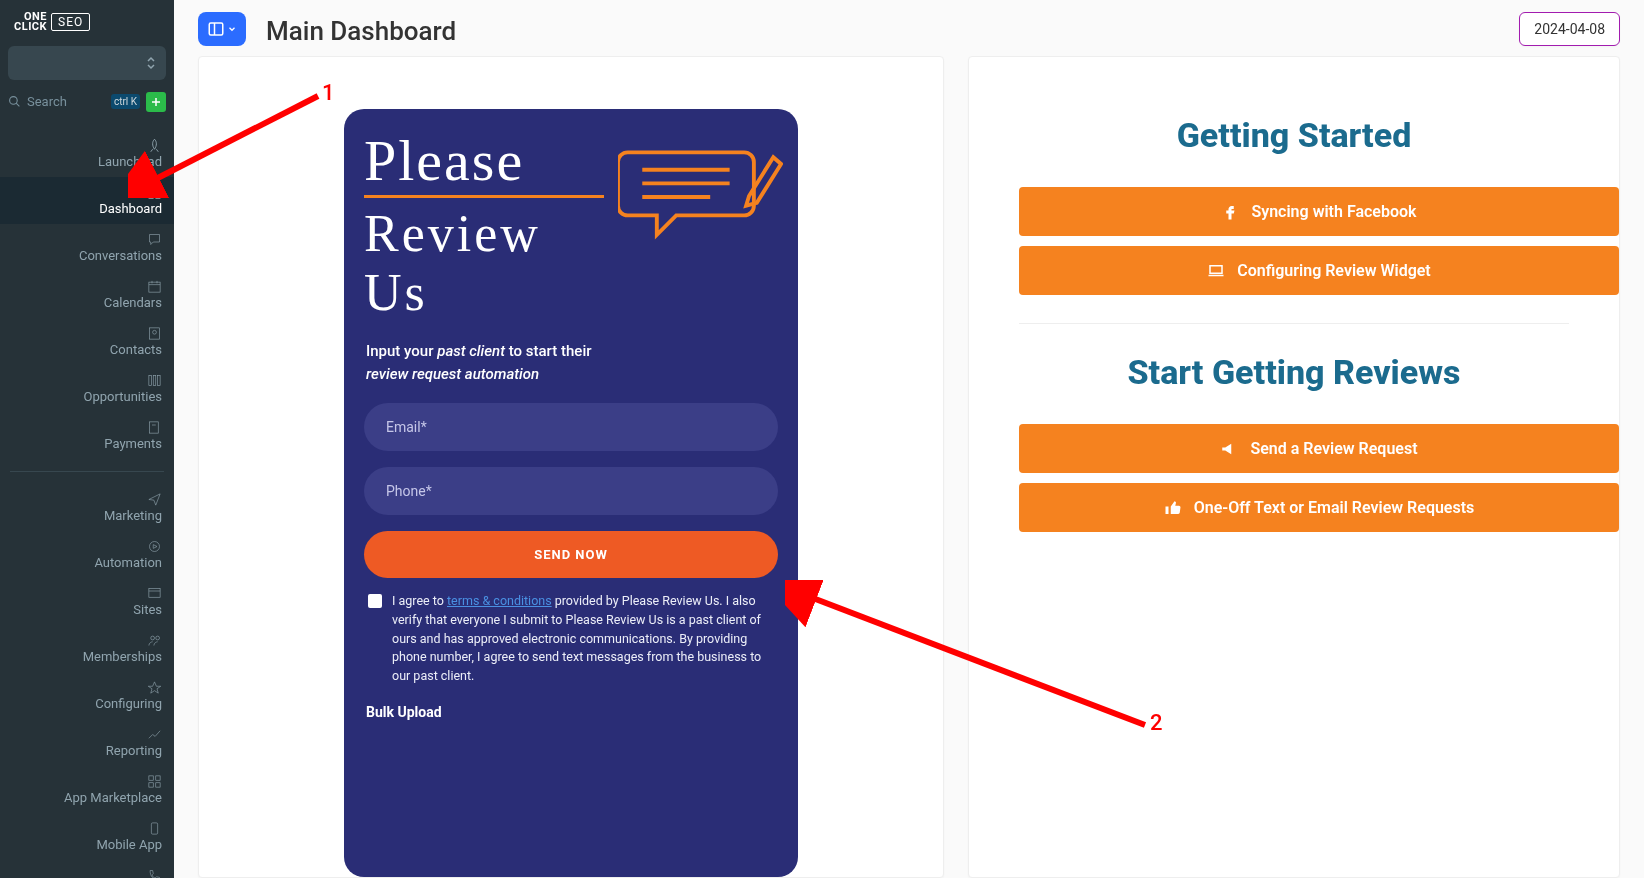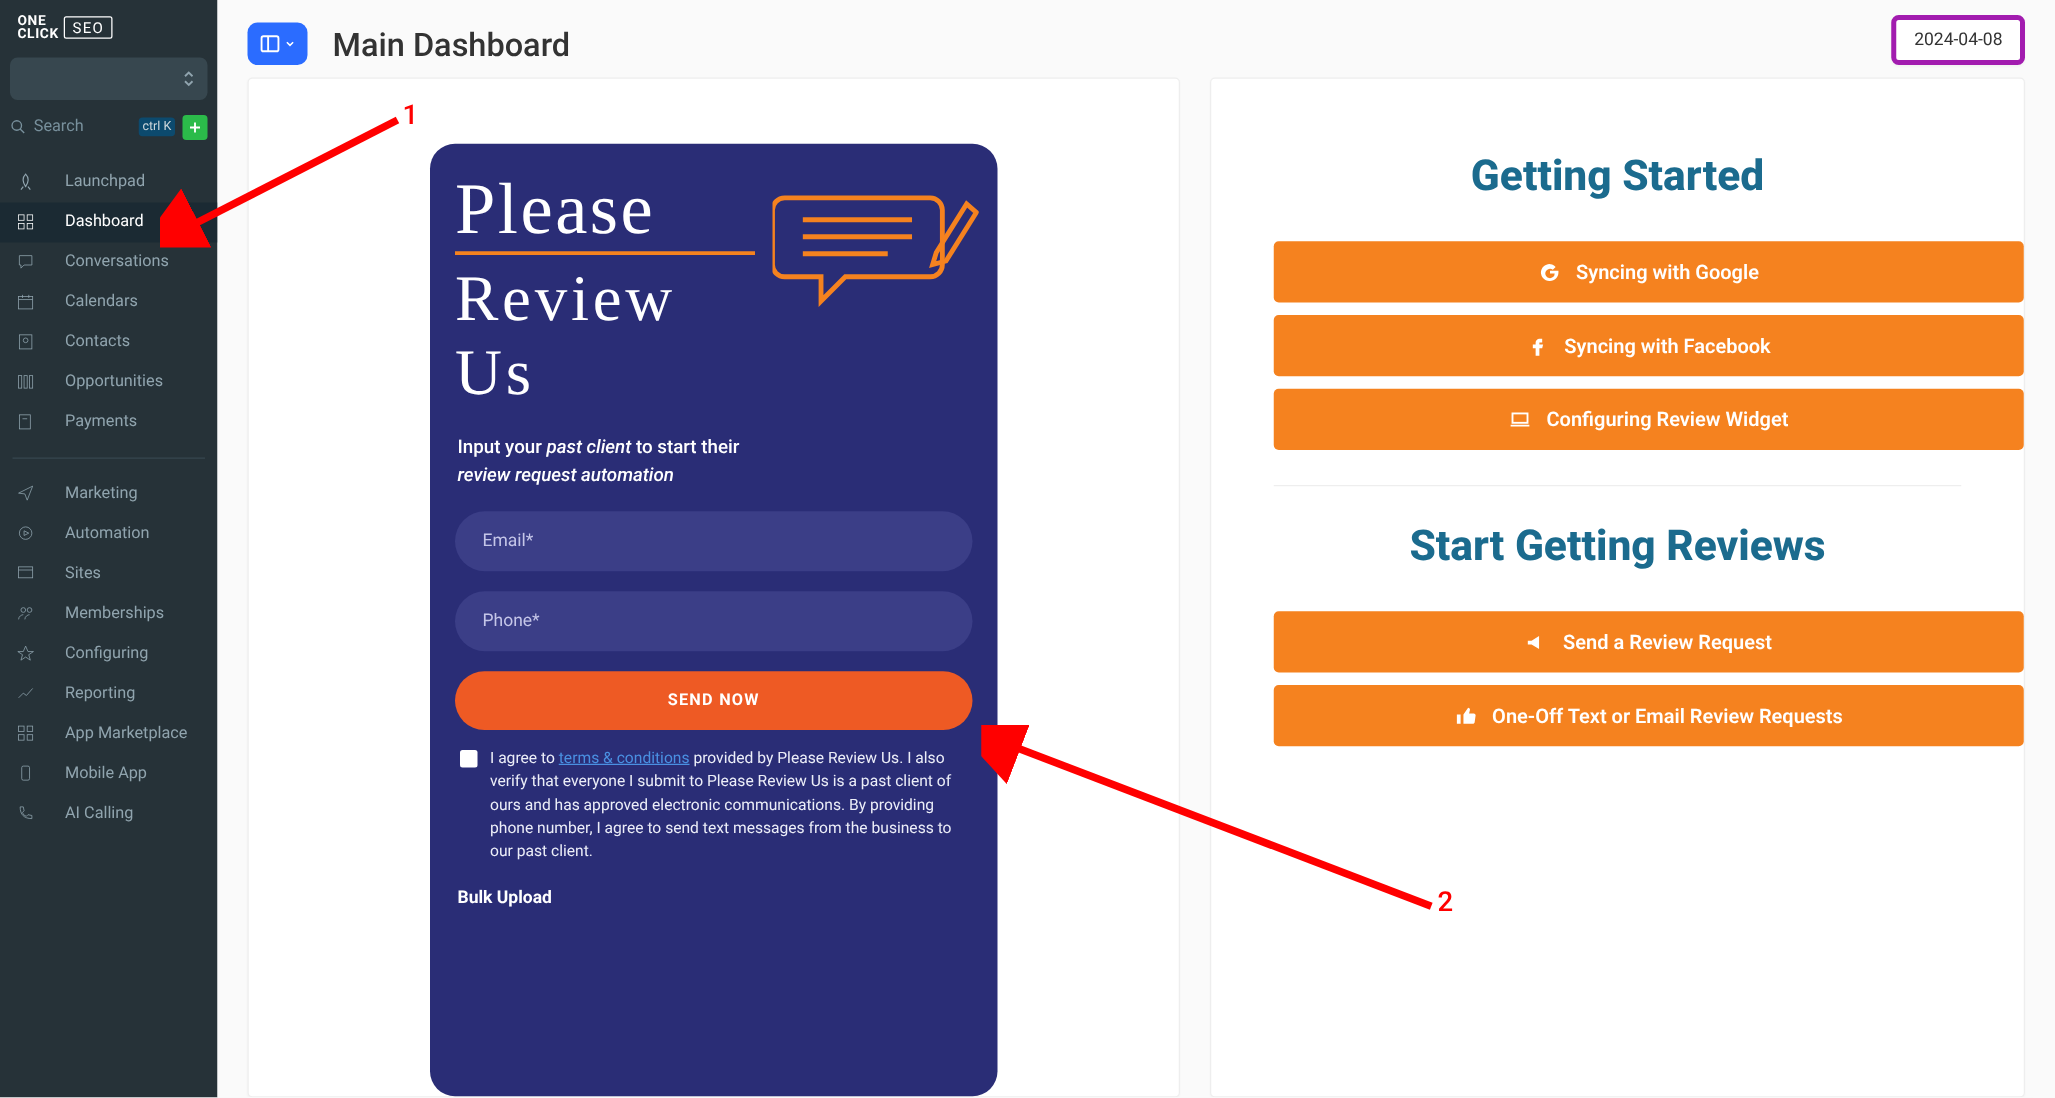--- a/index.html
+++ b/index.html
@@ -1,37 +1,37 @@
 <!DOCTYPE html>
 <html><head>
 <meta charset="utf-8">
 <style>
 * { margin: 0; padding: 0; box-sizing: border-box; }
 body { font-family: -apple-system, BlinkMacSystemFont, 'Segoe UI', Roboto, sans-serif; background: #f5f5f5; overflow: hidden; }
 .app { display: flex; height: 878px; width: 1644px; position: relative; }
 .sidebar { width: 174px; background: #263238; color: #b0bec5; display: flex; flex-direction: column; font-size: 13px; flex-shrink: 0; }
-.logo { padding: 12px 14px 8px; display: flex; align-items: center; gap: 4px; }
+.logo { padding: 12px 14px 8px; display: flex; align-items: center; gap: 4px; text-align: right; }
 .logo-text { color: #fff; font-weight: 700; font-size: 11px; line-height: 0.9; letter-spacing: 0.5px;}
 .logo-seo { border: 1px solid #fff; color: #fff; padding: 1px 6px; font-size: 12px; letter-spacing: 1px; border-radius: 2px; }
 .workspace-select { margin: 6px 8px; background: #37474f; border-radius: 6px; padding: 10px 10px; display: flex; align-items: center; justify-content: space-between; height: 34px; }
 .workspace-select .chev { color: #90a4ae; font-size: 14px; line-height: 1; display:flex; flex-direction:column; gap:-2px; }
 .search-row { margin: 6px 8px 4px; display: flex; align-items: center; gap: 6px; }
 .search-box { flex: 1; display: flex; align-items: center; gap: 6px; color: #78909c; font-size: 13px; }
 .kbd { background: #0c4a6e; color: #cfd8dc; font-size: 10px; padding: 2px 3px; border-radius: 3px; }
 .plus-btn { width: 20px; height: 20px; background: #2bbb4a; border-radius: 3px; display: flex; align-items: center; justify-content: center; color: #fff; font-size: 14px; }
 .nav { padding-top: 14px; }
-.nav-item { display: flex; align-items: center; gap: 24px; padding: 8px 12px; cursor: pointer; color: #90a4ae; }
+.nav-item { display: flex; align-items: flex-end; gap: 0; padding: 8px 12px; cursor: pointer; color: #90a4ae; flex-direction: column; }
 .nav-item.active { background: #1b2a33; color: #fff; }
 .nav-icon { width: 16px; height: 16px; display: inline-flex; align-items: center; justify-content: center; flex-shrink: 0; }
 .nav-sep { border-top: 1px solid #37474f; margin: 12px 10px; }
 .main { flex: 1; background: #fafafa; display: flex; flex-direction: column; overflow: hidden; }
 .topbar { display: flex; align-items: flex-end; padding: 12px 24px 8px; gap: 20px; }
 .layout-btn { width: 48px; height: 34px; background: #2b6cff; border-radius: 8px; display: flex; align-items: center; justify-content: center; color: #fff; gap: 2px; }
 .page-title { font-size: 26px; font-weight: 500; color: #333; }
-.date-pill { margin-left: auto; border: 4px solid #a21caf; background: #fff; border-radius: 6px; padding: 8px 14px; font-size: 14px; color: #333; box-shadow: 0 1px 2px rgba(0,0,0,0.03); }
+.date-pill { margin-left: auto; border: 1px solid #a21caf; background: #fff; border-radius: 6px; padding: 8px 14px; font-size: 14px; color: #333; box-shadow: 0 1px 2px rgba(0,0,0,0.03); }
 .content { flex: 1; display: flex; gap: 24px; padding: 2px 24px 0 24px; overflow: hidden; }
 .panel { background: #fff; border: 1px solid #eee; border-radius: 4px; box-shadow: 0 1px 2px rgba(0,0,0,0.03); }
 .panel-left { width: 746px; display: flex; justify-content: center; padding-top: 52px; }
 .panel-right { flex: 1; padding: 30px 0 0 0; }
 .review-card { width: 454px; background: #2a2d76; border-radius: 20px; padding: 26px 20px 0; color: #fff; height: 100%; overflow: hidden; }
 .review-logo { display: flex; align-items: flex-start; gap: 14px; padding: 0 0 6px; }
 .pr-title { font-family: Georgia, 'Times New Roman', serif; font-weight: 400; color: #fff; }
 .pr-please { font-size: 58px; letter-spacing: 2px; line-height: 0.9; }
 .pr-review { font-size: 52px; letter-spacing: 3px; margin-top: 8px; border-top: 3px solid #f5821f; width: 240px; padding-top: 6px; }
 .pr-icon { margin-top: 6px; }
@@ -290,28 +290,20 @@
           </div>
           <div class="bulk">Bulk Upload</div>
         </div>
       </div>
 
       <div class="panel panel-right">
         <div class="section-title">Getting Started</div>
         <div class="big-btn">
           <span class="bi">
               <svg width="18" height="18" viewBox="0 0 24 24">
-                <path d="M21 12 c0 5 -4 9 -9 9 a9 9 0 1 1 6 -15 l-3 3 a5 5 0 1 0 2 4 h-5 v-3 h9 Z" fill="#fff"></path>
-              </svg>
-            </span>
-          <span>Syncing with Google</span>
-        </div>
-        <div class="big-btn">
-          <span class="bi">
-              <svg width="18" height="18" viewBox="0 0 24 24">
                 <path d="M14 8 h3 V4 h-3 c-2 0 -4 2 -4 4 v2 H7 v4 h3 v8 h4 v-8 h3 l1 -4 h-4 V8 Z" fill="#fff"></path>
               </svg>
             </span>
           <span>Syncing with Facebook</span>
         </div>
         <div class="big-btn">
           <span class="bi">
               <svg width="18" height="18" viewBox="0 0 24 24">
                 <rect x="4" y="5" width="16" height="10" stroke="#fff" stroke-width="2" fill="none"></rect>
                 <line x1="2" y1="18" x2="22" y2="18" stroke="#fff" stroke-width="2"></line>

